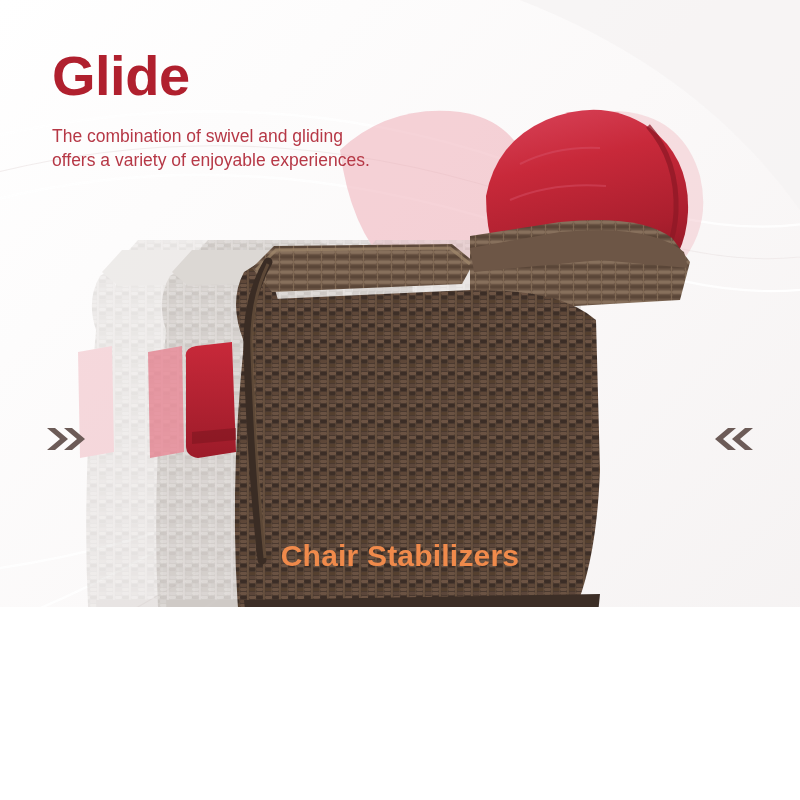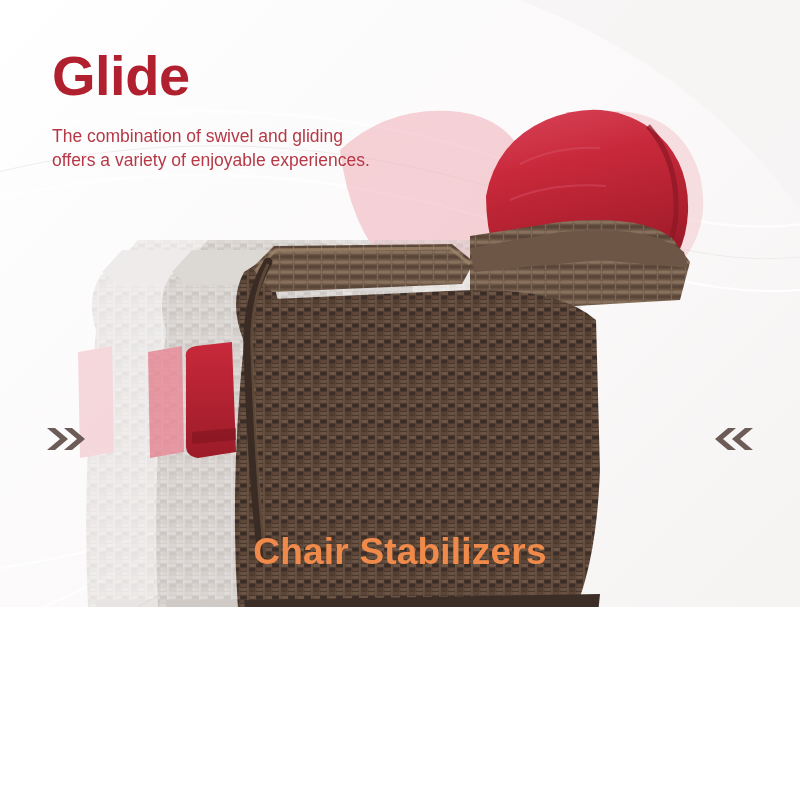--- a/index.html
+++ b/index.html
@@ -57,21 +57,21 @@
 
   
   .caption {
     position: absolute;
     left: 0;
     right: 0;
     bottom: 34px;
     text-align: center;
     z-index: 40;
     font-family: "Liberation Sans", sans-serif;
-    font-size: 37px;
+    font-size: 30px;
     font-weight: bold;
     letter-spacing: 0.2px;
     color: #f08a4b;
   }
 
   
   .chev-group {
     position: absolute;
     z-index: 40;
     display: flex;

